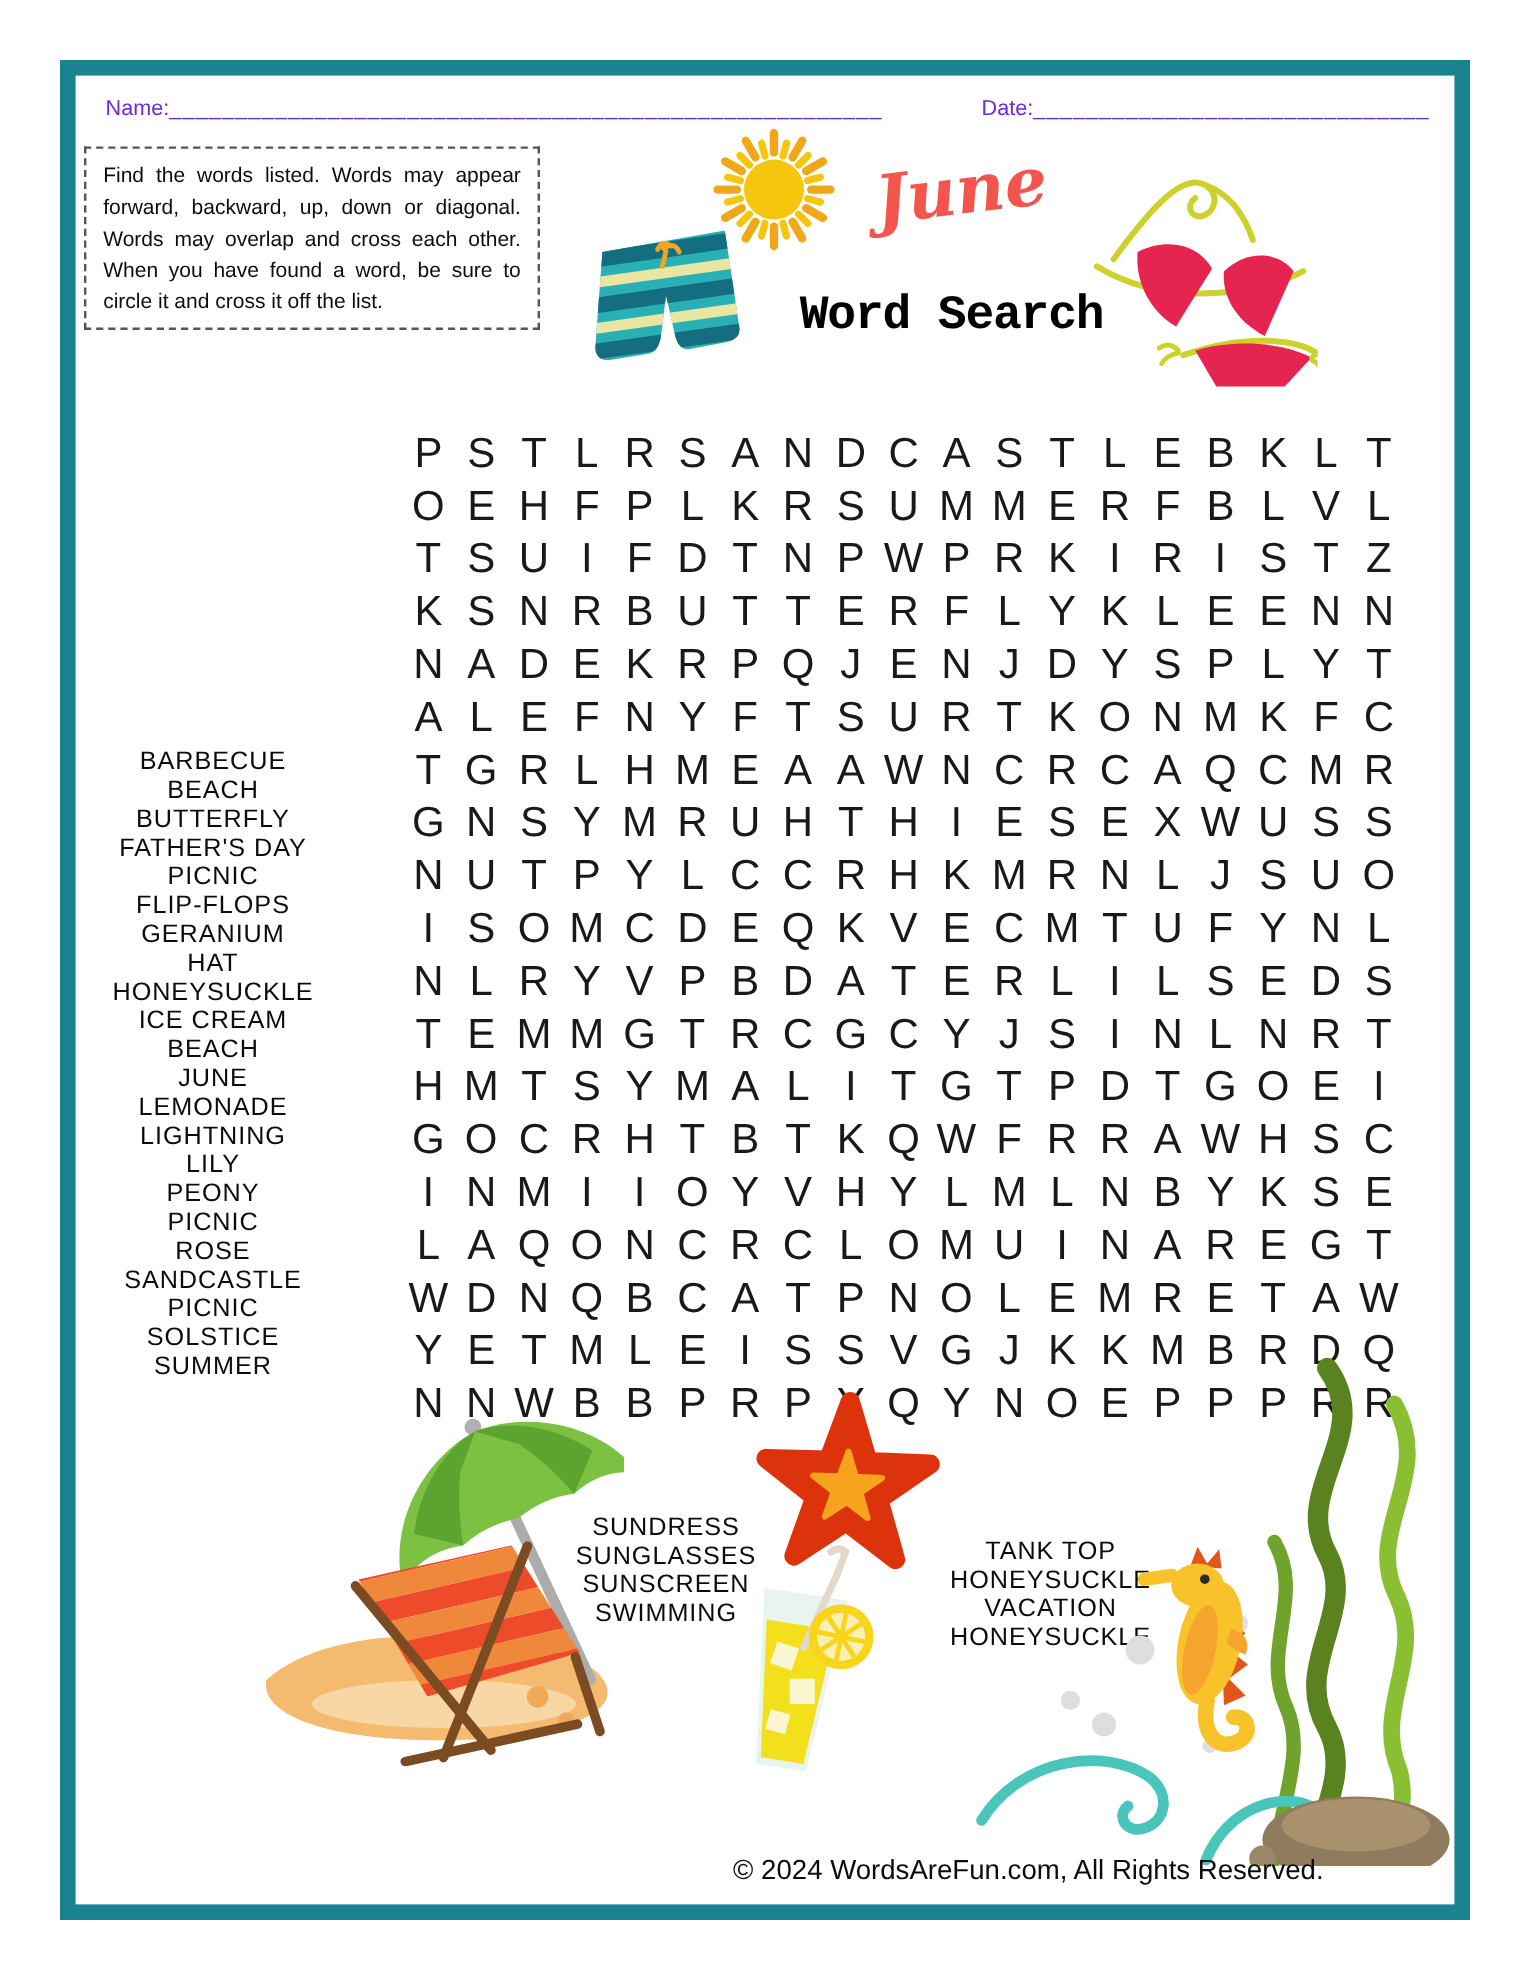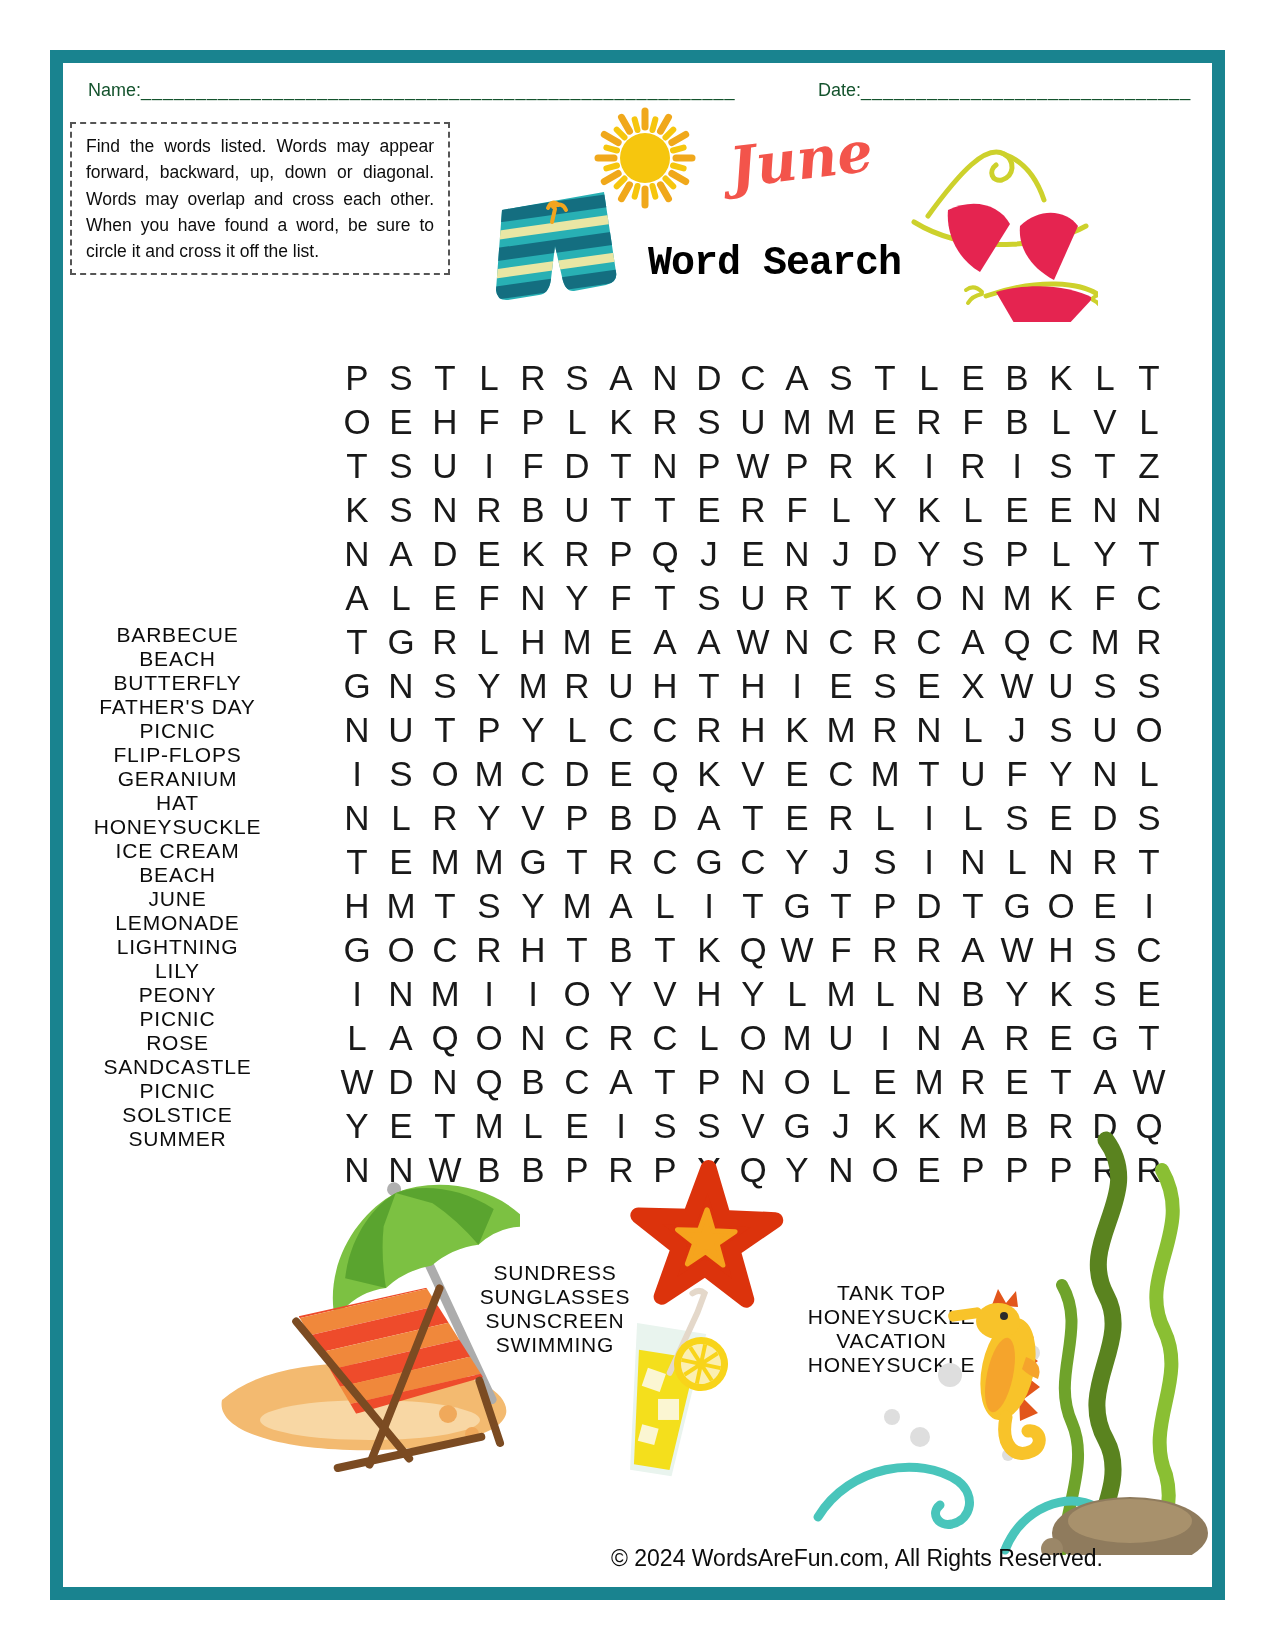--- a/index.html
+++ b/index.html
@@ -1,37 +1,37 @@
 <!DOCTYPE html>
 <html><head>
 <meta charset="utf-8">
 <style>
   html,body{margin:0;padding:0}
   body{width:1275px;height:1650px;position:relative;background:#fff;overflow:hidden;
        font-family:"Liberation Sans",sans-serif;color:#111}
   .frame{position:absolute;inset:50px;border:13px solid #19838F;pointer-events:none}
-  .hdr{position:absolute;top:80px;font-size:18px;color:#14532d;white-space:nowrap}
+  .hdr{position:absolute;top:80px;font-size:18px;color:#6d28d9;white-space:nowrap}
   #nameRow{left:88px}
   #dateRow{left:818px}
   .hdr .line{letter-spacing:1px}
   .instr{position:absolute;left:70px;top:122px;width:348px;padding:9px 14px;
          border:2px dashed #555;font-family:Liberation Sans, sans-serif;font-size:17.5px;
          line-height:1.5;text-align:justify;color:#0d0d0d}
   .june{position:absolute;left:716px;top:126px;width:170px;text-align:center;
         font-family:"DejaVu Serif",serif;font-style:italic;font-weight:bold;
         font-size:56px;color:#F3544B;transform:rotate(-7deg)}
-  .ws-title{position:absolute;left:648px;top:241px;width:290px;text-align:left;
+  .ws-title{position:absolute;left:648px;top:241px;width:290px;text-align:center;
         font-family:"Liberation Mono",monospace;font-weight:700;font-size:40px;
         letter-spacing:-1px;color:#000}
   .word-col{position:absolute;display:flex;flex-direction:column;justify-content:center;
         text-align:center;font-family:Liberation Sans, sans-serif;font-size:21px;
         letter-spacing:.8px;color:#0c0c0c}
   #leftList{left:55px;top:344px;width:245px;height:1086px}
   #centerList{left:430px;top:1219px;width:250px;height:180px}
-  #rightList{left:749px;top:1239px;width:285px;height:180px}
+  #rightList{left:733px;top:1239px;width:285px;height:180px}
   #grid{position:absolute;left:335px;top:356px;display:grid;
         grid-template-columns:repeat(19,44px);grid-auto-rows:44px;
         font-size:35px;color:#191919}
   #grid .cell{display:flex;align-items:center;justify-content:center}
   .art{position:absolute}
   #footer{position:absolute;left:63px;width:1040px;top:1545px;text-align:right;
         font-size:23px;color:#0c0c0c}
 </style>
 </head>
 <body>

